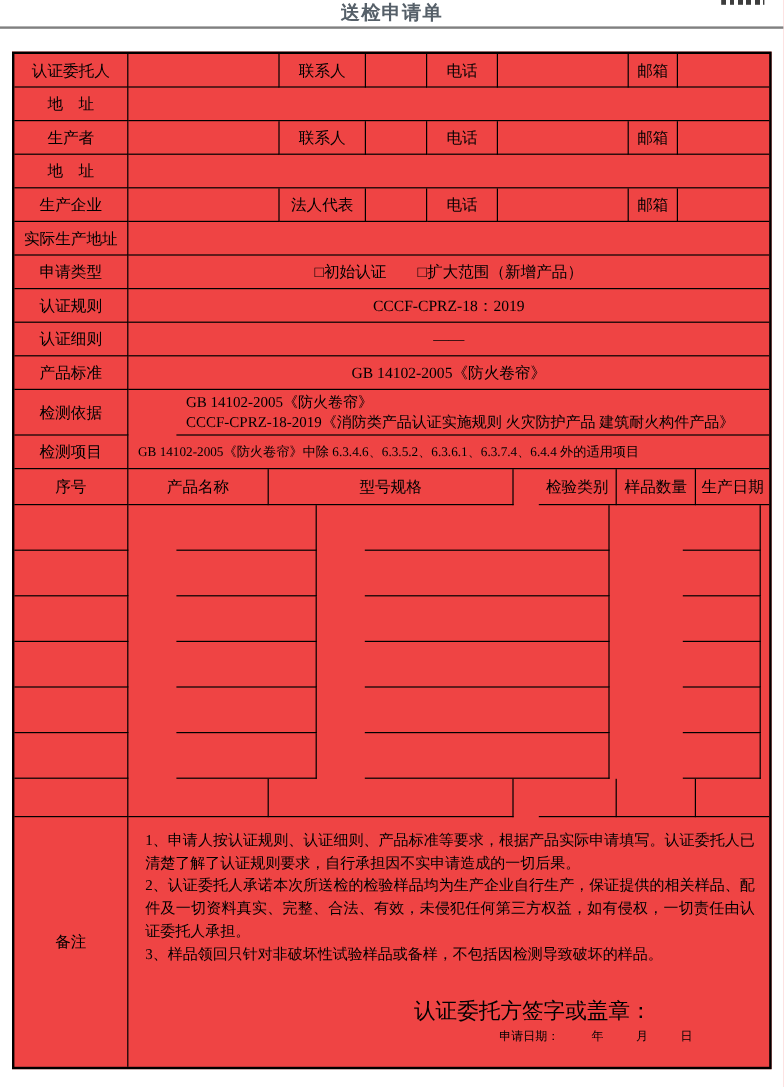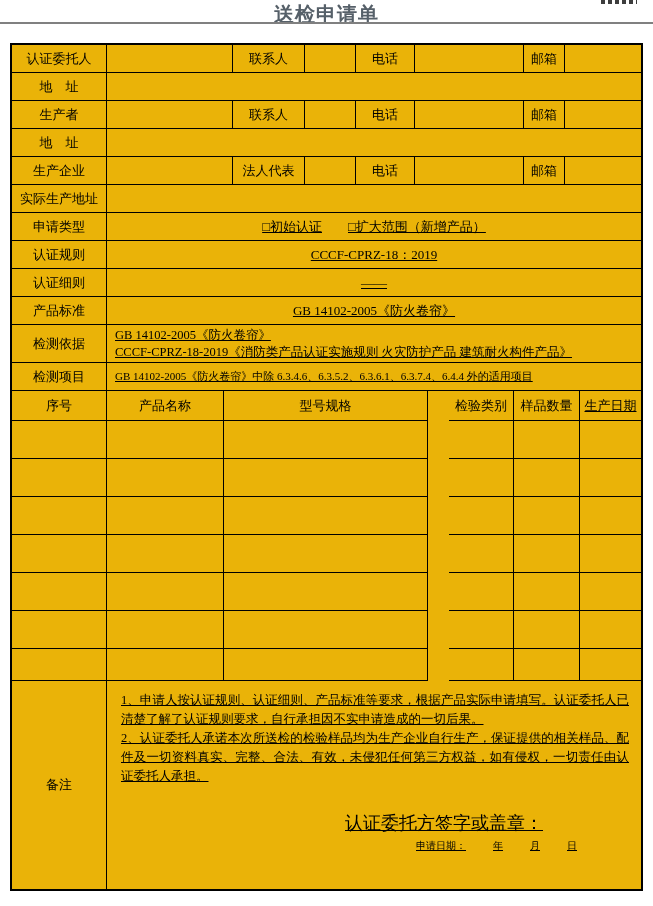--- a/index.html
+++ b/index.html
@@ -8,55 +8,55 @@
     position:relative;
     width:653px; height:906px;
     background:#ffffff;
     font-family:"Liberation Serif", serif;
     color:#000;
     overflow:hidden;
   }
   .title {
     position:absolute; top:1px; left:0; right:0;
     text-align:center;
-    font-size:20px; font-weight:bold;
+    font-size:16px; font-weight:bold;
     color:#566069;
     letter-spacing:1px;
   }
   .head-rule {
     position:absolute; top:22px; left:0;
     width:653px; height:2px; background:#808080;
   }
   .corner-mark {
     position:absolute; top:0; right:16px;
     width:36px; height:4px;
     background:repeating-linear-gradient(90deg,#3d3d3d 0px,#3d3d3d 4px,transparent 4px,transparent 7px);
   }
   .tbl {
     position:absolute; top:43px; left:10px;
     width:633px;
     box-sizing:border-box;
     border:2px solid #000;
     display:flex; flex-direction:column;
-    background:#eab308;
+    background:#ef4444;
   }
   .tr { display:flex; flex:0 0 auto; }
   .td {
     box-sizing:border-box;
     border-right:1px solid #000;
     border-bottom:1px solid #000;
     display:flex; align-items:center; justify-content:center;
     font-size:13px;
     overflow:hidden;
     text-align:center;
   }
-  .td:last-child { border-right:none;text-decoration:underline; }
+  .td:last-child { border-right:none; }
   .tr:last-child > .td { border-bottom:none; }
 
-  .h28 { height:28px; } .h38 { height:38px; } .h30 { height:30px; } .h32 { height:32px; }
+  .h28 { height:28px; } .h38 { height:38px;gap:40px; } .h30 { height:30px; } .h32 { height:32px; }
   .w-label   { flex:0 0 95px; }
   .w-v1      { flex:0 0 126px; }
   .w-clabel  { flex:0 0 72px; }
   .w-v2      { flex:0 0 51px; }
   .w-plabel  { flex:0 0 59px; }
   .w-v3      { flex:0 0 109px; }
   .w-elabel  { flex:0 0 41px; }
   .w-rest    { flex:1 1 auto; }
 
   .w-seq   { flex:0 0 95px; }
@@ -248,20 +248,21 @@
       <div class="td w-itype"></div>
       <div class="td w-qty"></div>
       <div class="td w-rest"></div>
     </div>
 
     <div class="tr remarks-row">
       <div class="td w-label">备注</div>
       <div class="td w-rest remarks-cell">
         <p>1、申请人按认证规则、认证细则、产品标准等要求，根据产品实际申请填写。认证委托人已清楚了解了认证规则要求，自行承担因不实申请造成的一切后果。</p>
         <p>2、认证委托人承诺本次所送检的检验样品均为生产企业自行生产，保证提供的相关样品、配件及一切资料真实、完整、合法、有效，未侵犯任何第三方权益，如有侵权，一切责任由认证委托人承担。</p>
+        <p>3、样品领回只针对非破坏性试验样品或备样，不包括因检测导致破坏的样品。</p>
         <div class="sig-line">
           <span>认证委托方签字或盖章：</span>
         </div>
         <div class="date-line">
           <span>申请日期：</span><span class="date-unit">年</span><span class="date-unit">月</span><span class="date-unit">日</span>
         </div>
       </div>
     </div>
 
   </div>

